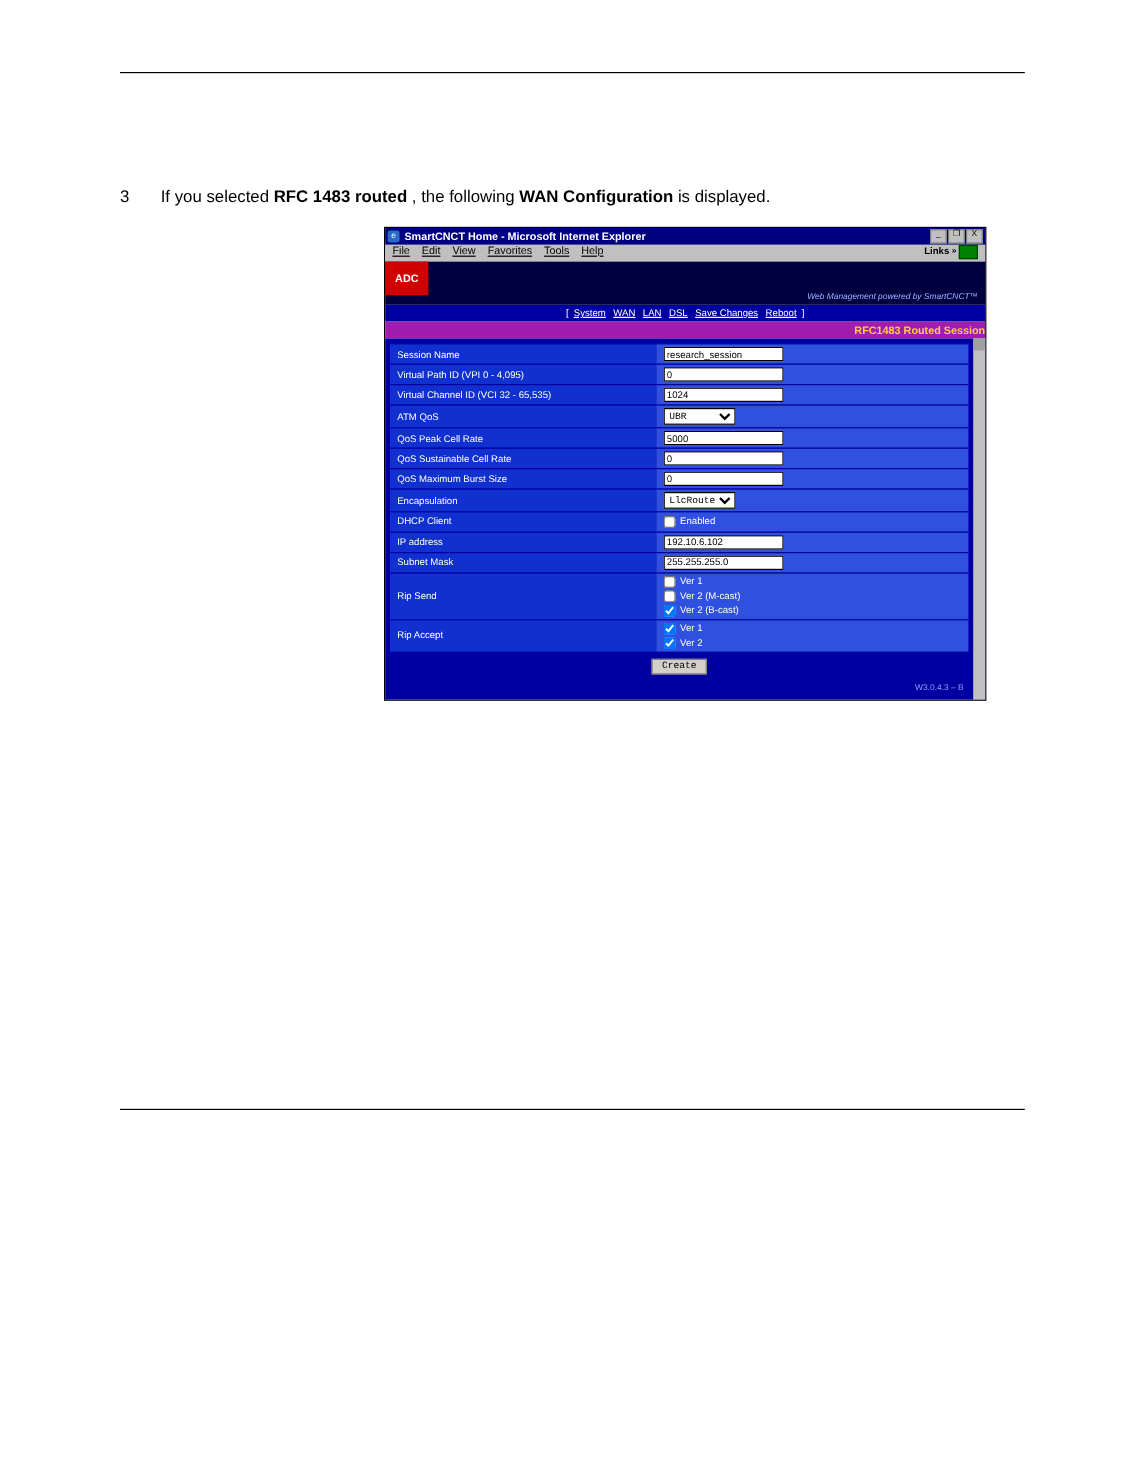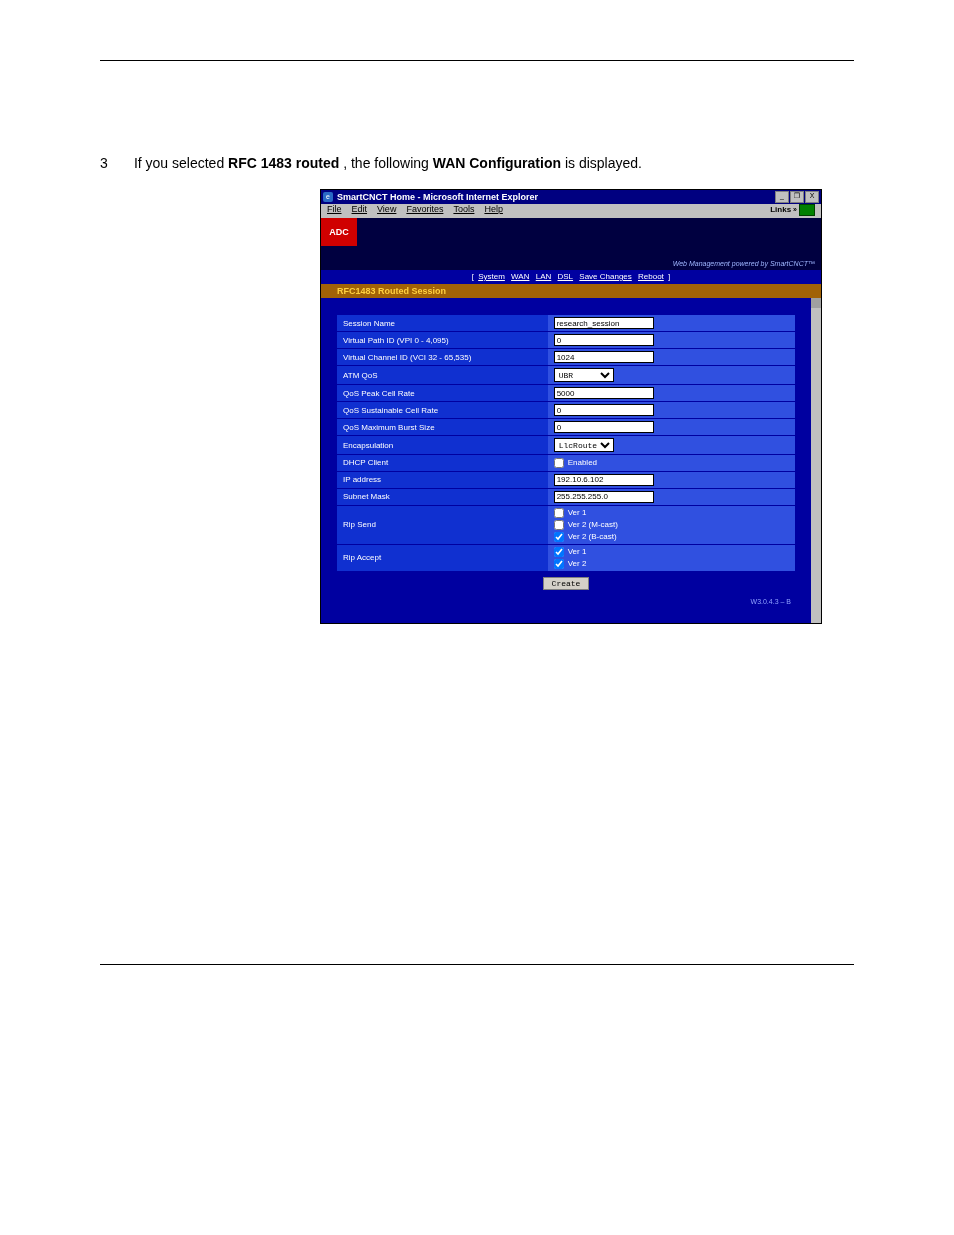--- a/index.html
+++ b/index.html
@@ -84,21 +84,21 @@
   .menubar .links-btn {
     font-size: 8px;
   }
   .menubar .go-btn {
     width: 14px; height: 10px;
     background: #008000;
     border: 1px solid #004000;
   }
   .toolbar-dark {
     background: #000040;
-    height: 52px;
+    height: 36px;
     display: flex;
     align-items: flex-start;
     position: relative;
   }
   .logo {
     width: 36px; height: 28px;
     margin: 0 0 0 0;
     background: #d00000;
     color: #fff;
     font-weight: bold;
@@ -131,37 +131,37 @@
     color: #ffd040;
     font-weight: bold;
     margin-bottom: 10px;
   }
   .sidebar .session-link {
     color: #ffd040;
     text-decoration: underline;
   }
   .main {
     flex: 1;
-    padding: 16px;
+    padding: 4px;
   }
   .tabs-row {
     background: #0000a0;
     color: #fff;
     text-align: center;
     padding: 2px 0 2px 0;
     font-size: 8px;
   }
   .tabs-row a { color: #fff; text-decoration: underline; margin: 0 2px; }
   .tabs-row .br { color: #fff; }
   .section-title {
-    background: #a16207;
+    background: #a21caf;
     color: #ffd040;
     font-weight: bold;
-    text-align: left;
-    padding: 2px 16px;
+    text-align: right;
+    padding: 2px 0;
     font-size: 9px;
   }
   .form-row {
     display: flex;
     align-items: stretch;
     border-top: 0;
   }
   .form-label {
     width: 46%;
     background: #1030d0;

